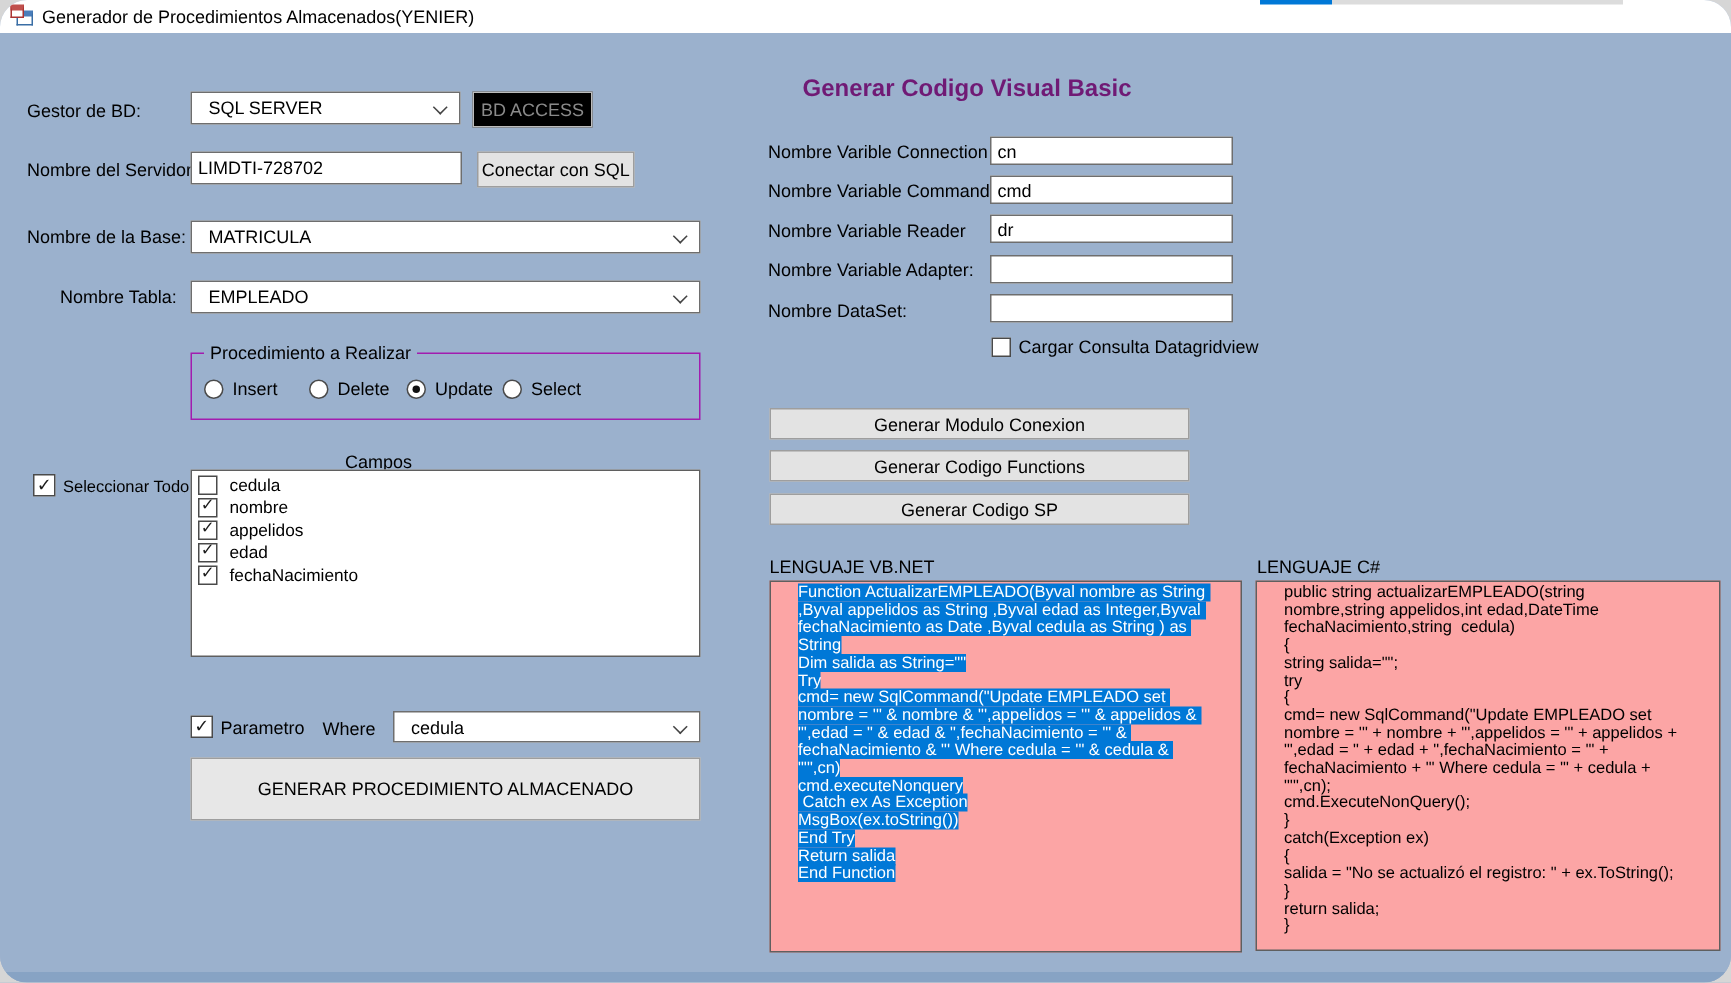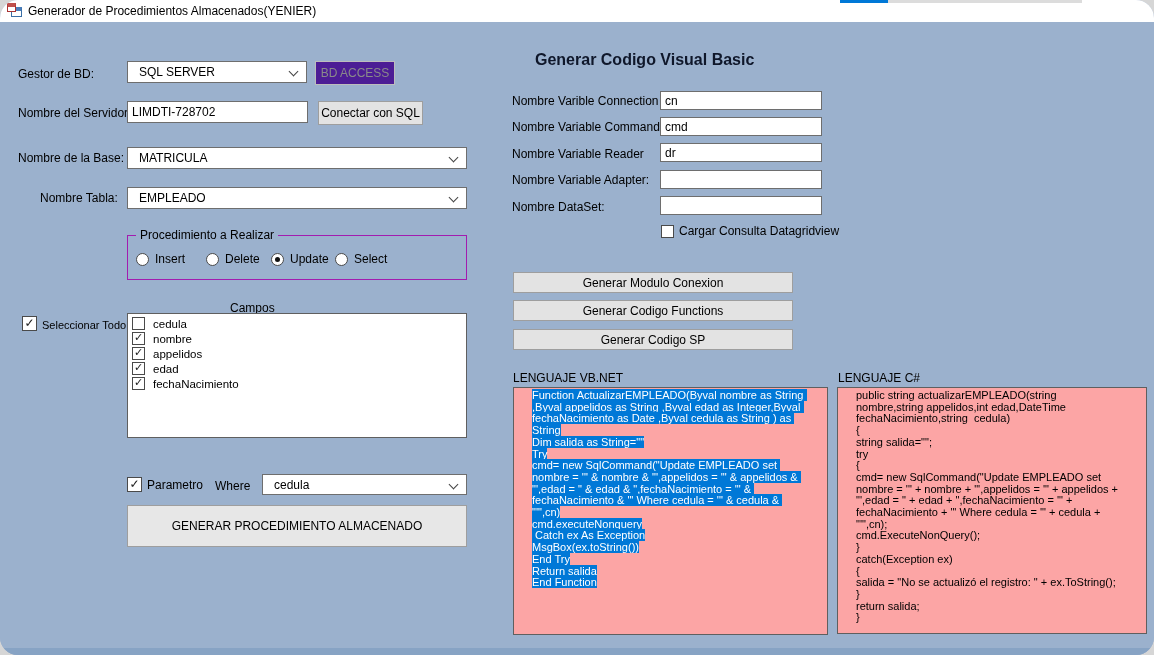--- a/index.html
+++ b/index.html
@@ -17,41 +17,41 @@
   .form{position:absolute;left:0;top:22px;width:1154px;height:633px;background:#9bb1cd;}
   .bottom-strip{position:absolute;left:0;bottom:0;width:1154px;height:7px;background:#87a3c4;}
   .lbl{position:absolute;font-size:12px;color:#000;white-space:nowrap;}
   .lbl.small{font-size:11px;}
   
   .txt{position:absolute;background:#fff;border:1px solid #6e6e6e;font-size:12px;color:#000;padding:1px 4px;outline:none;}
   .combo{position:absolute;background:#fff;border:1px solid #6e6e6e;font-size:12px;color:#000;display:flex;align-items:center;padding:0 22px 0 11px;}
   .combo .chev{position:absolute;right:9px;top:6px;width:7px;height:7px;border-right:1.6px solid #444;border-bottom:1.6px solid #444;transform:rotate(45deg);}
   
   .btn{position:absolute;background:#e3e3e3;border:1px solid #9e9e9e;font-size:12px;color:#000;display:flex;align-items:center;justify-content:center;text-align:center;cursor:default;}
-  .btn.disabled{background:#4c1d95;border-color:#bdbdbd;color:#8a8a8a;}
+  .btn.disabled{background:#000000;border-color:#bdbdbd;color:#8a8a8a;}
   
   .groupbox{position:absolute;border:1px solid #a21caf;}
   .gb-title{position:absolute;left:8px;top:-8px;background:#9bb1cd;padding:0 4px;font-size:12px;color:#000;white-space:nowrap;}
   
   .radio-item{position:absolute;display:flex;align-items:center;gap:6px;}
   .radio{width:13px;height:13px;border-radius:50%;background:#fff;border:1px solid #4a4a4a;position:relative;flex:0 0 auto;}
   .radio.sel::after{content:"";position:absolute;left:3px;top:3px;width:5px;height:5px;border-radius:50%;background:#111;}
   .radio-item .lbl-inline{font-size:12px;color:#000;}
   
   .cb{width:15px;height:15px;background:#fff;border:1px solid #4a4a4a;display:inline-flex;align-items:center;justify-content:center;flex:0 0 auto;}
   .cb .mark{font-size:12px;line-height:1;color:#1a1a1a;transform:translateY(-1px);}
   .cb.sm{width:13px;height:13px;}
   .cb.sm .mark{font-size:11px;}
   
   .listbox{position:absolute;background:#fff;border:1px solid #5f5f5f;padding:2px 0;}
   .list-row{display:flex;align-items:center;gap:8px;height:15px;padding:0 0 0 4px;font-size:11.5px;color:#000;}
   
   .codebox{position:absolute;background:#fca5a5;border:1px solid #5f5f5f;font-size:11px;line-height:11.7px;color:#000;padding:2px 18px;white-space:pre-wrap;word-wrap:break-word;overflow:hidden;}
   .sel-text{background:#0078d7;color:#fff;}
-  .section-title{position:absolute;font-size:16px;font-weight:bold;color:#0f172a;white-space:nowrap;}
+  .section-title{position:absolute;font-size:16px;font-weight:bold;color:#701a75;white-space:nowrap;}
   .cb-row{position:absolute;display:flex;align-items:flex-end;gap:5px;}
 </style>
 <title>Generador de Procedimientos Almacenados(YENIER)</title></head>
 <body>
 
 <div class="screen">
 
   <div class="titlebar">
     <span class="app-icon">
       <span class="win-back"></span>

